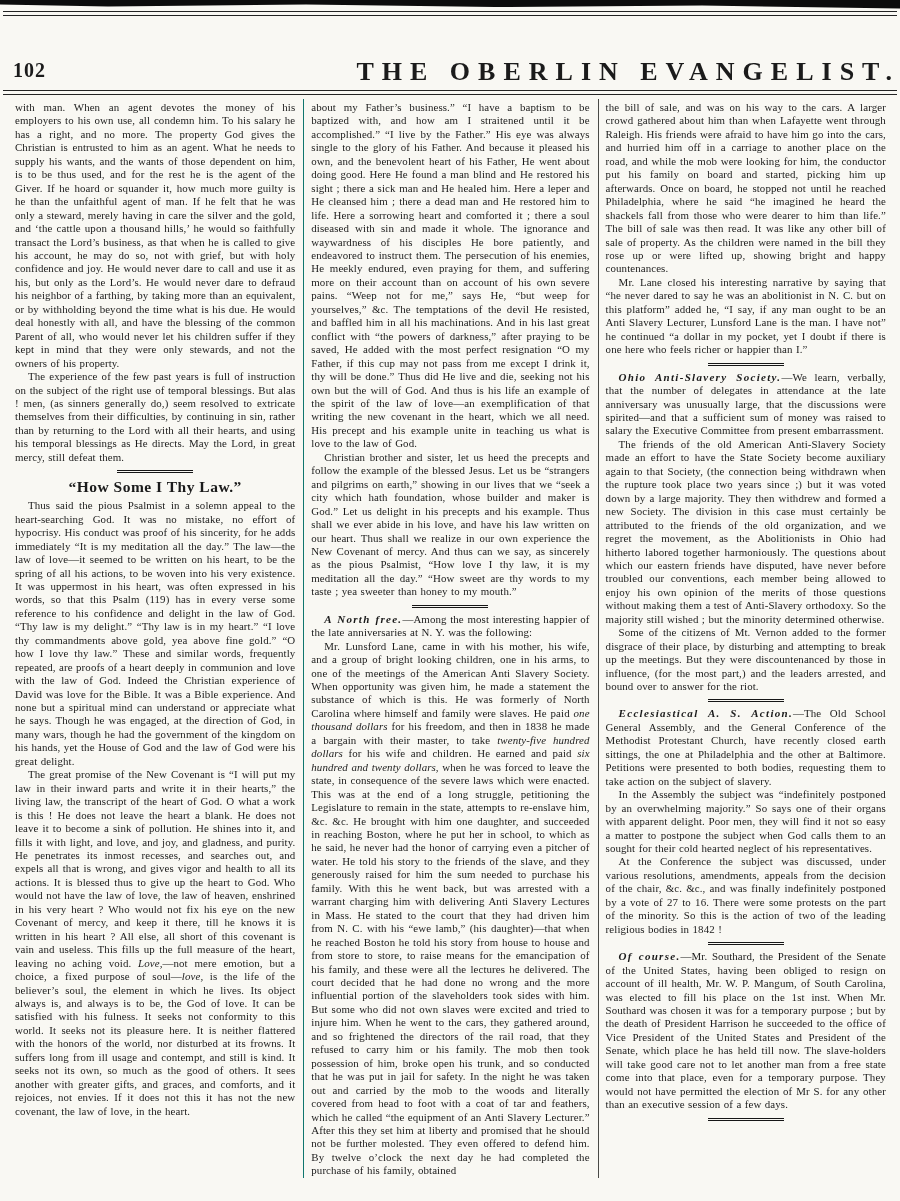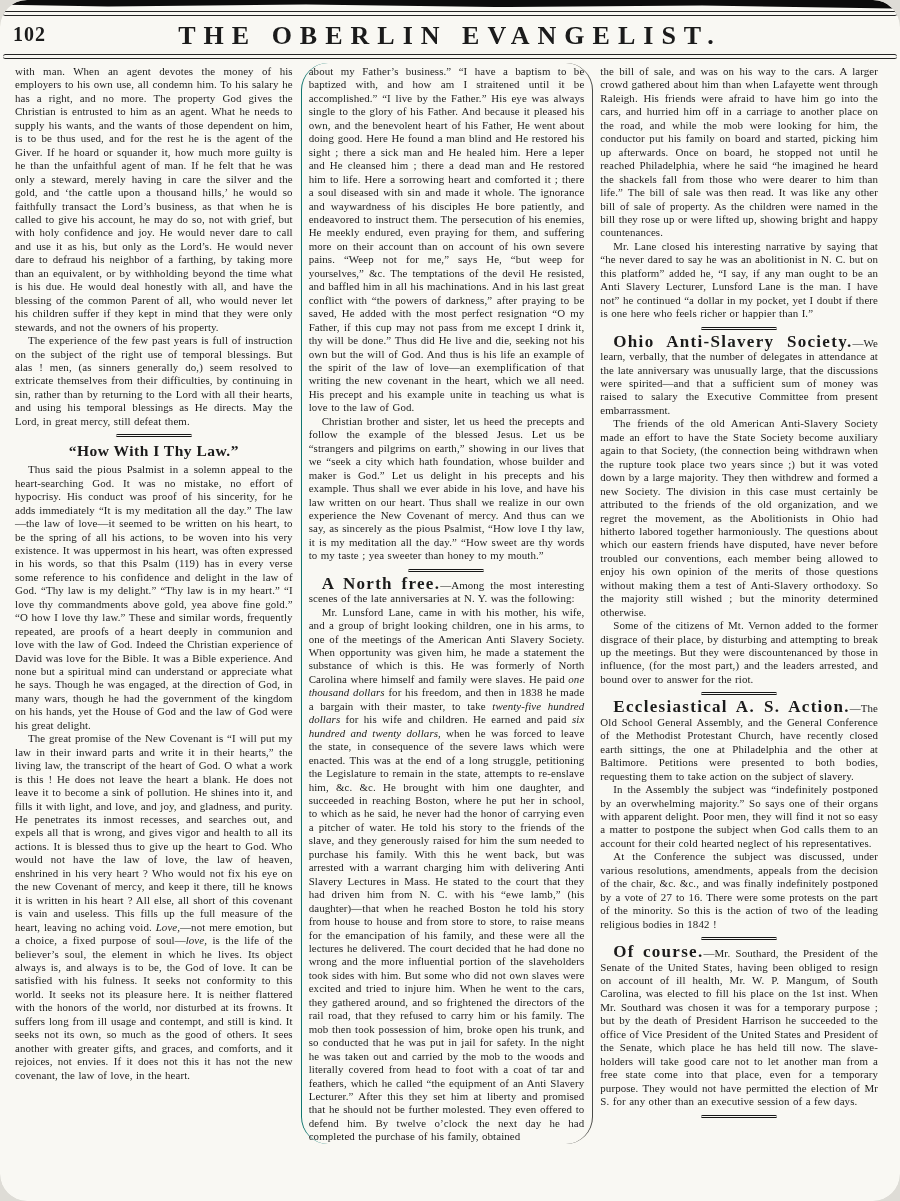--- a/index.html
+++ b/index.html
@@ -1,51 +1,51 @@
 <!DOCTYPE html>
 <html><head>
 <meta charset="utf-8">
 <style>
-  * { margin:0; padding:0; box-sizing:border-box;border-radius:27px; }
+  * { margin:0; padding:0; box-sizing:border-box; }
   html,body { width:900px; }
   body { font-family:"Liberation Serif", serif; background:#dedcd6; }
   .page {
     width:900px; height:1201px; overflow:hidden; position:relative;
     background:#f9f8f3; color:#1b1b1b;
   }
   .top-edge {
     height:10px; background:#0c0c0c;
     clip-path:polygon(0 0,100% 0,100% 85%,78% 55%,55% 70%,34% 45%,12% 65%,0 45%);
   }
   .rule {
     height:5px; margin:1px 3px 0 3px;
     border-top:1.5px solid #232323; border-bottom:1px solid #232323;
   }
   .masthead { position:relative; height:37px; }
   .pagenum {
     position:absolute; left:13px; top:7px;
     font-size:20px; font-weight:bold; letter-spacing:1px;
   }
   .title {
-    text-align:center; font-size:26px; font-weight:bold;
-    letter-spacing:8px; padding-top:5px; white-space:nowrap;
+    text-align:right; font-size:26px; font-weight:bold;
+    letter-spacing:8px; padding-top:5px; white-space:nowrap;margin-top:36px;
   }
-  .columns { display:flex; padding:4px 14px 0 8px;justify-content:space-between; }
+  .columns { display:flex; padding:4px 5px 0 8px; }
   .col { width:295.3px; padding:2px 8px 0 7px; }
   .col.mid { border-left:1px solid #0f766e; border-right:1px solid #4a4a46; }
   p {
     font-size:10.9px; line-height:13.45px; text-align:justify;
     text-indent:13px; word-spacing:0.6px; letter-spacing:0.1px;
   }
   p.noindent { text-indent:0; }
   h2.law-heading {
     text-align:center; font-size:15.5px; font-weight:bold;
     margin:2px 0 3px 0; letter-spacing:0.5px;
   }
-  .runhead { font-weight:bold; letter-spacing:1.3px; font-size:17px; }
+  .runhead { font-weight:bold; letter-spacing:1.3px; font-size:11px;font-style:italic; }
   .sep {
     width:76px; height:3px; margin:6px auto 5px auto;
     border-top:1.5px solid #161616; border-bottom:1px solid #161616;
   }
   i { font-style:italic; }
 </style>
 </head>
 <body>
 
 <div class="page">
@@ -59,43 +59,43 @@
   </div>
 
   <div class="rule"></div>
 
   <div class="columns">
 
     <div class="col">
       <p class="noindent">with man. When an agent devotes the money of his employers to his own use, all condemn him. To his salary he has a right, and no more. The property God gives the Christian is entrusted to him as an agent. What he needs to supply his wants, and the wants of those dependent on him, is to be thus used, and for the rest he is the agent of the Giver. If he hoard or squander it, how much more guilty is he than the unfaithful agent of man. If he felt that he was only a steward, merely having in care the silver and the gold, and ‘the cattle upon a thousand hills,’ he would so faithfully transact the Lord’s business, as that when he is called to give his account, he may do so, not with grief, but with holy confidence and joy. He would never dare to call and use it as his, but only as the Lord’s. He would never dare to defraud his neighbor of a farthing, by taking more than an equivalent, or by withholding beyond the time what is his due. He would deal honestly with all, and have the blessing of the common Parent of all, who would never let his children suffer if they kept in mind that they were only stewards, and not the owners of his property.</p>
       <p>The experience of the few past years is full of instruction on the subject of the right use of temporal blessings. But alas ! men, (as sinners generally do,) seem resolved to extricate themselves from their difficulties, by continuing in sin, rather than by returning to the Lord with all their hearts, and using his temporal blessings as He directs. May the Lord, in great mercy, still defeat them.</p>
       <div class="sep"></div>
-      <h2 class="law-heading">“How With I Thy Law.”</h2>
+      <h2 class="law-heading">“How Some I Thy Law.”</h2>
       <p>Thus said the pious Psalmist in a solemn appeal to the heart-searching God. It was no mistake, no effort of hypocrisy. His conduct was proof of his sincerity, for he adds immediately “It is my meditation all the day.” The law—the law of love—it seemed to be written on his heart, to be the spring of all his actions, to be woven into his very existence. It was uppermost in his heart, was often expressed in his words, so that this Psalm (119) has in every verse some reference to his confidence and delight in the law of God. “Thy law is my delight.” “Thy law is in my heart.” “I love thy commandments above gold, yea above fine gold.” “O how I love thy law.” These and similar words, frequently repeated, are proofs of a heart deeply in communion and love with the law of God. Indeed the Christian experience of David was love for the Bible. It was a Bible experience. And none but a spiritual mind can understand or appreciate what he says. Though he was engaged, at the direction of God, in many wars, though he had the government of the kingdom on his hands, yet the House of God and the law of God were his great delight.</p>
       <p><span>The great promise of the New Covenant is “I will put my law in their inward parts and write it in their hearts,” the living law, the transcript of the heart of God. O what a work is this ! He does not leave the heart a blank. He does not leave it to become a sink of pollution. He shines into it, and fills it with light, and love, and joy, and gladness, and purity. He penetrates its inmost recesses, and searches out, and expels all that is wrong, and gives vigor and health to all its actions. It is blessed thus to give up the heart to God. Who would not have the law of love, the law of heaven, enshrined in his very heart ? Who would not fix his eye on the new Covenant of mercy, and keep it there, till he knows it is written in his heart ? All else, all short of this covenant is vain and useless. This fills up the full measure of the heart, leaving no aching void. </span><i>Love,</i><span>—not mere emotion, but a choice, a fixed purpose of soul—</span><i>love,</i><span> is the life of the believer’s soul, the element in which he lives. Its object always is, and always is to be, the God of love. It can be satisfied with his fulness. It seeks not conformity to this world. It seeks not its pleasure here. It is neither flattered with the honors of the world, nor disturbed at its frowns. It suffers long from ill usage and contempt, and still is kind. It seeks not its own, so much as the good of others. It sees another with greater gifts, and graces, and comforts, and it rejoices, not envies. If it does not this it has not the new covenant, the law of love, in the heart.</span></p>
     </div>
 
     <div class="col mid">
       <p class="noindent">about my Father’s business.” “I have a baptism to be baptized with, and how am I straitened until it be accomplished.” “I live by the Father.” His eye was always single to the glory of his Father. And because it pleased his own, and the benevolent heart of his Father, He went about doing good. Here He found a man blind and He restored his sight ; there a sick man and He healed him. Here a leper and He cleansed him ; there a dead man and He restored him to life. Here a sorrowing heart and comforted it ; there a soul diseased with sin and made it whole. The ignorance and waywardness of his disciples He bore patiently, and endeavored to instruct them. The persecution of his enemies, He meekly endured, even praying for them, and suffering more on their account than on account of his own severe pains. “Weep not for me,” says He, “but weep for yourselves,” &amp;c. The temptations of the devil He resisted, and baffled him in all his machinations. And in his last great conflict with “the powers of darkness,” after praying to be saved, He added with the most perfect resignation “O my Father, if this cup may not pass from me except I drink it, thy will be done.” Thus did He live and die, seeking not his own but the will of God. And thus is his life an example of the spirit of the law of love—an exemplification of that writing the new covenant in the heart, which we all need. His precept and his example unite in teaching us what is love to the law of God.</p>
       <p>Christian brother and sister, let us heed the precepts and follow the example of the blessed Jesus. Let us be “strangers and pilgrims on earth,” showing in our lives that we “seek a city which hath foundation, whose builder and maker is God.” Let us delight in his precepts and his example. Thus shall we ever abide in his love, and have his law written on our heart. Thus shall we realize in our own experience the New Covenant of mercy. And thus can we say, as sincerely as the pious Psalmist, “How love I thy law, it is my meditation all the day.” “How sweet are thy words to my taste ; yea sweeter than honey to my mouth.”</p>
       <div class="sep"></div>
-      <p><b class="runhead">A North free.</b><span>—Among the most interesting scenes of the late anniversaries at N. Y. was the following:</span></p>
+      <p><b class="runhead">A North free.</b><span>—Among the most interesting happier of the late anniversaries at N. Y. was the following:</span></p>
       <p><span>Mr. Lunsford Lane, came in with his mother, his wife, and a group of bright looking children, one in his arms, to one of the meetings of the American Anti Slavery Society. When opportunity was given him, he made a statement the substance of which is this. He was formerly of North Carolina where himself and family were slaves. He paid </span><i>one thousand dollars</i><span> for his freedom, and then in 1838 he made a bargain with their master, to take </span><i>twenty-five hundred dollars</i><span> for his wife and children. He earned and paid </span><i>six hundred and twenty dollars</i><span>, when he was forced to leave the state, in consequence of the severe laws which were enacted. This was at the end of a long struggle, petitioning the Legislature to remain in the state, attempts to re-enslave him, &amp;c. &amp;c. He brought with him one daughter, and succeeded in reaching Boston, where he put her in school, to which as he said, he never had the honor of carrying even a pitcher of water. He told his story to the friends of the slave, and they generously raised for him the sum needed to purchase his family. With this he went back, but was arrested with a warrant charging him with delivering Anti Slavery Lectures in Mass. He stated to the court that they had driven him from N. C. with his “ewe lamb,” (his daughter)—that when he reached Boston he told his story from house to house and from store to store, to raise means for the emancipation of his family, and these were all the lectures he delivered. The court decided that he had done no wrong and the more influential portion of the slaveholders took sides with him. But some who did not own slaves were excited and tried to injure him. When he went to the cars, they gathered around, and so frightened the directors of the rail road, that they refused to carry him or his family. The mob then took possession of him, broke open his trunk, and so conducted that he was put in jail for safety. In the night he was taken out and carried by the mob to the woods and literally covered from head to foot with a coat of tar and feathers, which he called “the equipment of an Anti Slavery Lecturer.” After this they set him at liberty and promised that he should not be further molested. They even offered to defend him. By twelve o’clock the next day he had completed the purchase of his family, obtained</span></p>
     </div>
 
     <div class="col">
       <p class="noindent">the bill of sale, and was on his way to the cars. A larger crowd gathered about him than when Lafayette went through Raleigh. His friends were afraid to have him go into the cars, and hurried him off in a carriage to another place on the road, and while the mob were looking for him, the conductor put his family on board and started, picking him up afterwards. Once on board, he stopped not until he reached Philadelphia, where he said “he imagined he heard the shackels fall from those who were dearer to him than life.” The bill of sale was then read. It was like any other bill of sale of property. As the children were named in the bill they rose up or were lifted up, showing bright and happy countenances.</p>
       <p>Mr. Lane closed his interesting narrative by saying that “he never dared to say he was an abolitionist in N. C. but on this platform” added he, “I say, if any man ought to be an Anti Slavery Lecturer, Lunsford Lane is the man. I have not” he continued “a dollar in my pocket, yet I doubt if there is one here who feels richer or happier than I.”</p>
       <div class="sep"></div>
       <p><b class="runhead">Ohio Anti-Slavery Society.</b><span>—We learn, verbally, that the number of delegates in attendance at the late anniversary was unusually large, that the discussions were spirited—and that a sufficient sum of money was raised to salary the Executive Committee from present embarrassment.</span></p>
       <p>The friends of the old American Anti-Slavery Society made an effort to have the State Society become auxiliary again to that Society, (the connection being withdrawn when the rupture took place two years since ;) but it was voted down by a large majority. They then withdrew and formed a new Society. The division in this case must certainly be attributed to the friends of the old organization, and we regret the movement, as the Abolitionists in Ohio had hitherto labored together harmoniously. The questions about which our eastern friends have disputed, have never before troubled our conventions, each member being allowed to enjoy his own opinion of the merits of those questions without making them a test of Anti-Slavery orthodoxy. So the majority still wished ; but the minority determined otherwise.</p>
       <p>Some of the citizens of Mt. Vernon added to the former disgrace of their place, by disturbing and attempting to break up the meetings. But they were discountenanced by those in influence, (for the most part,) and the leaders arrested, and bound over to answer for the riot.</p>
       <div class="sep"></div>
       <p><b class="runhead">Ecclesiastical A. S. Action.</b><span>—The Old School General Assembly, and the General Conference of the Methodist Protestant Church, have recently closed earth sittings, the one at Philadelphia and the other at Baltimore. Petitions were presented to both bodies, requesting them to take action on the subject of slavery.</span></p>
-      <p>In the Assembly the subject was “indefinitely postponed by an overwhelming majority.” So says one of their organs with apparent delight. Poor men, they will find it not so easy a matter to postpone the subject when God calls them to an account for their cold hearted neglect of his representatives.</p>
+      <p>In the Assembly the subject was “indefinitely postponed by an overwhelming majority.” So says one of their organs with apparent delight. Poor men, they will find it not so easy a matter to postpone the subject when God calls them to an sought for their cold hearted neglect of his representatives.</p>
       <p>At the Conference the subject was discussed, under various resolutions, amendments, appeals from the decision of the chair, &amp;c. &amp;c., and was finally indefinitely postponed by a vote of 27 to 16. There were some protests on the part of the minority. So this is the action of two of the leading religious bodies in 1842 !</p>
       <div class="sep"></div>
       <p><b class="runhead">Of course.</b><span>—Mr. Southard, the President of the Senate of the United States, having been obliged to resign on account of ill health, Mr. W. P. Mangum, of South Carolina, was elected to fill his place on the 1st inst. When Mr. Southard was chosen it was for a temporary purpose ; but by the death of President Harrison he succeeded to the office of Vice President of the United States and President of the Senate, which place he has held till now. The slave-holders will take good care not to let another man from a free state come into that place, even for a temporary purpose. They would not have permitted the election of Mr S. for any other than an executive session of a few days.</span></p>
       <div class="sep"></div>
     </div>
 
   </div>
 </div>
 
 </body></html>

